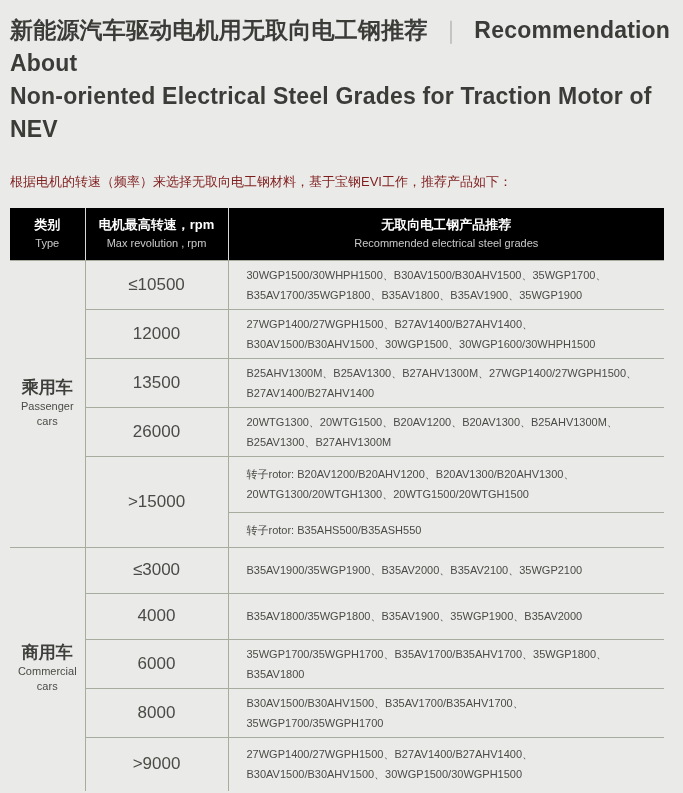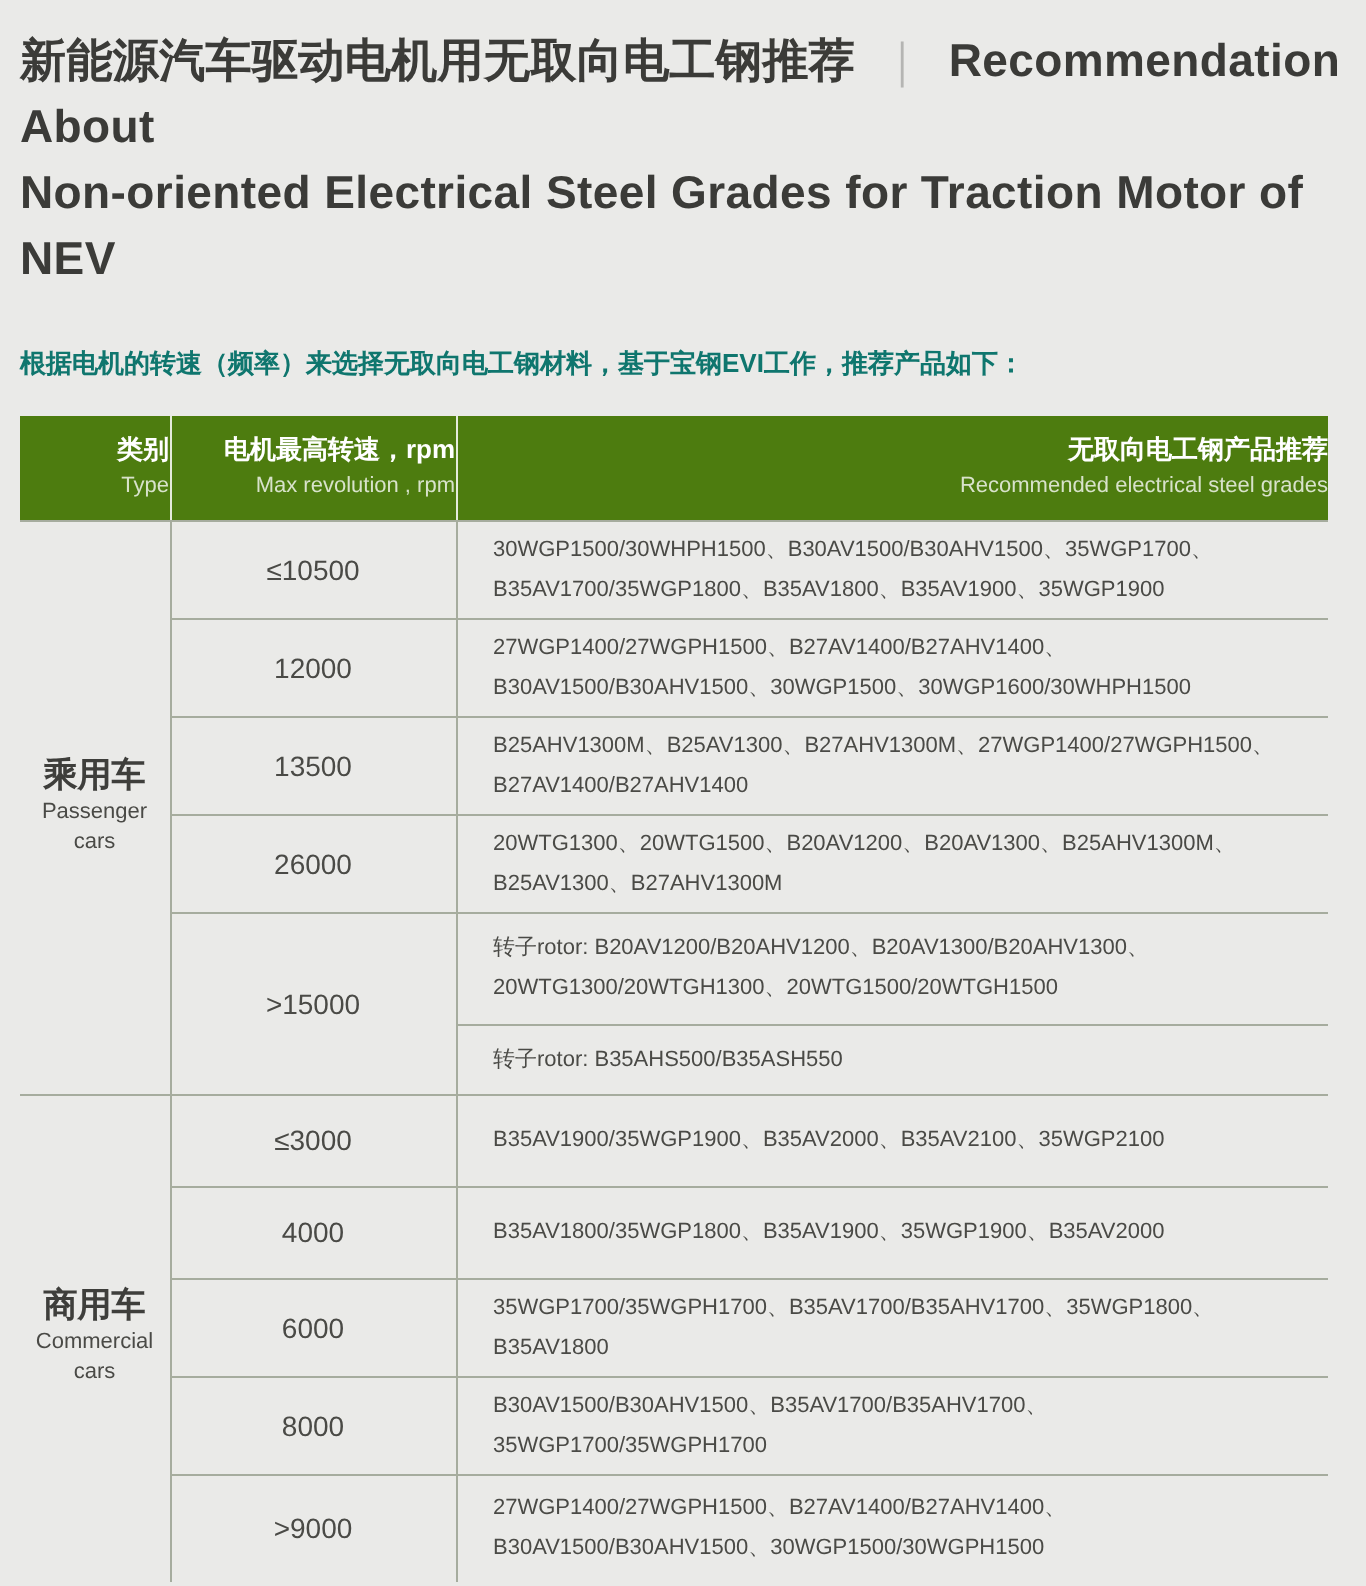--- a/index.html
+++ b/index.html
@@ -23,62 +23,62 @@
   .title .tdiv {
     font-weight: 400;
     color: #b5b5b3;
     padding: 0 12px;
   }
 
   
   .intro-zh {
     margin: 27px 10px 0 10px;
     font-size: 13px;
-    font-weight: bold;
-    color: #0f766e;
+    font-weight: normal;
+    color: #7f1d1d;
   }
   .intro-en {
     margin: 7px 10px 0 10px;
     font-size: 12px;
     color: #8f8f8d;
   }
 
   
   table.rec {
     width: 654px;
     margin: 17px 0 0 10px;
     border-collapse: collapse;
     border-style: hidden; 
     table-layout: fixed;
   }
   col.c1 { width: 75px; }
   col.c2 { width: 143px; }
   col.c3 { width: 436px; }
 
   thead th {
-    background: #4d7c0f;
+    background: #000000;
     height: 52px;
     vertical-align: middle;
-    text-align: right;
+    text-align: center;
     font-weight: normal;
   }
   thead th + th { border-left: 1px solid rgba(255,255,255,0.85); }
   thead th { border-bottom: 1px solid #a6ac9e; }
   .hzh { font-size: 13px; font-weight: bold; color: #ffffff; line-height: 17px; }
   .hen { font-size: 11px; color: rgba(255,255,255,0.78); line-height: 15px; margin-top: 3px; }
 
   tbody td { border: 1px solid #a6ac9e; vertical-align: middle; }
 
   td.typecell { text-align: center; }
   .tzh { font-size: 17px; font-weight: bold; color: #3e3e3b; line-height: 17px; }
   .ten { font-size: 11px; color: #4a4a46; line-height: 15px; margin-top: 3px; }
 
   td.speed {
     text-align: center;
-    font-size: 14px;
+    font-size: 17px;
     color: #4a4a46;
   }
   td.grades {
     font-size: 11px;
     color: #4a4a46;
     line-height: 20px;
     padding: 4px 26px 4px 18px;
   }
 
   tr.rh48 { height: 48px; }

